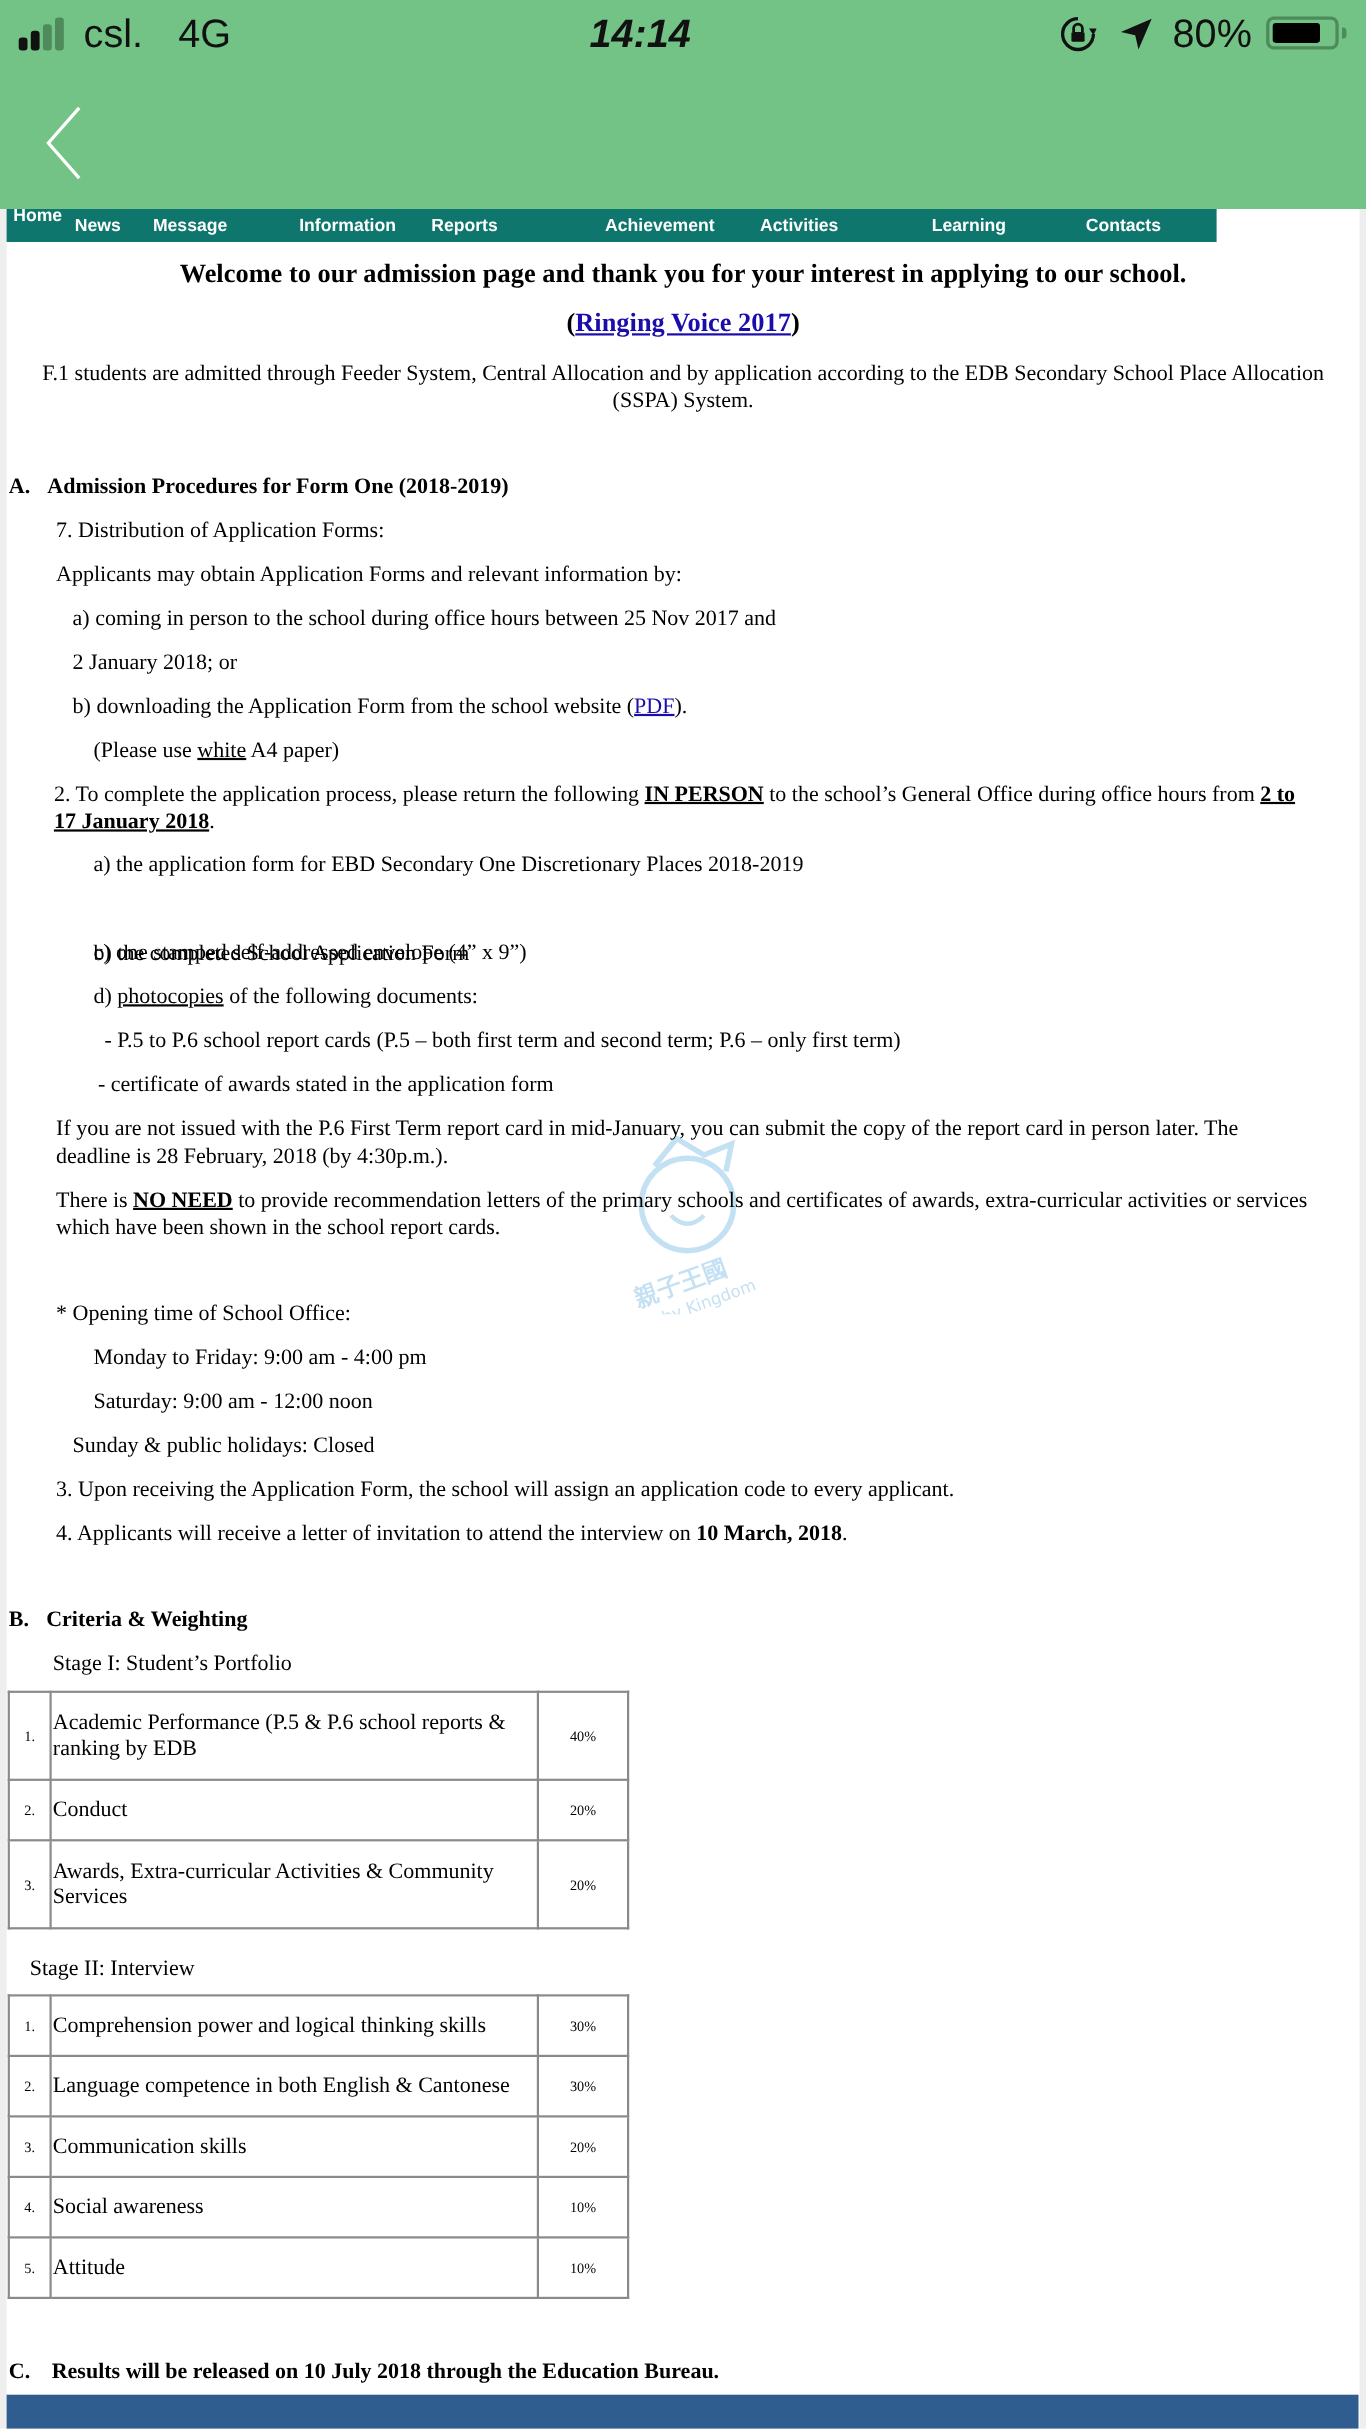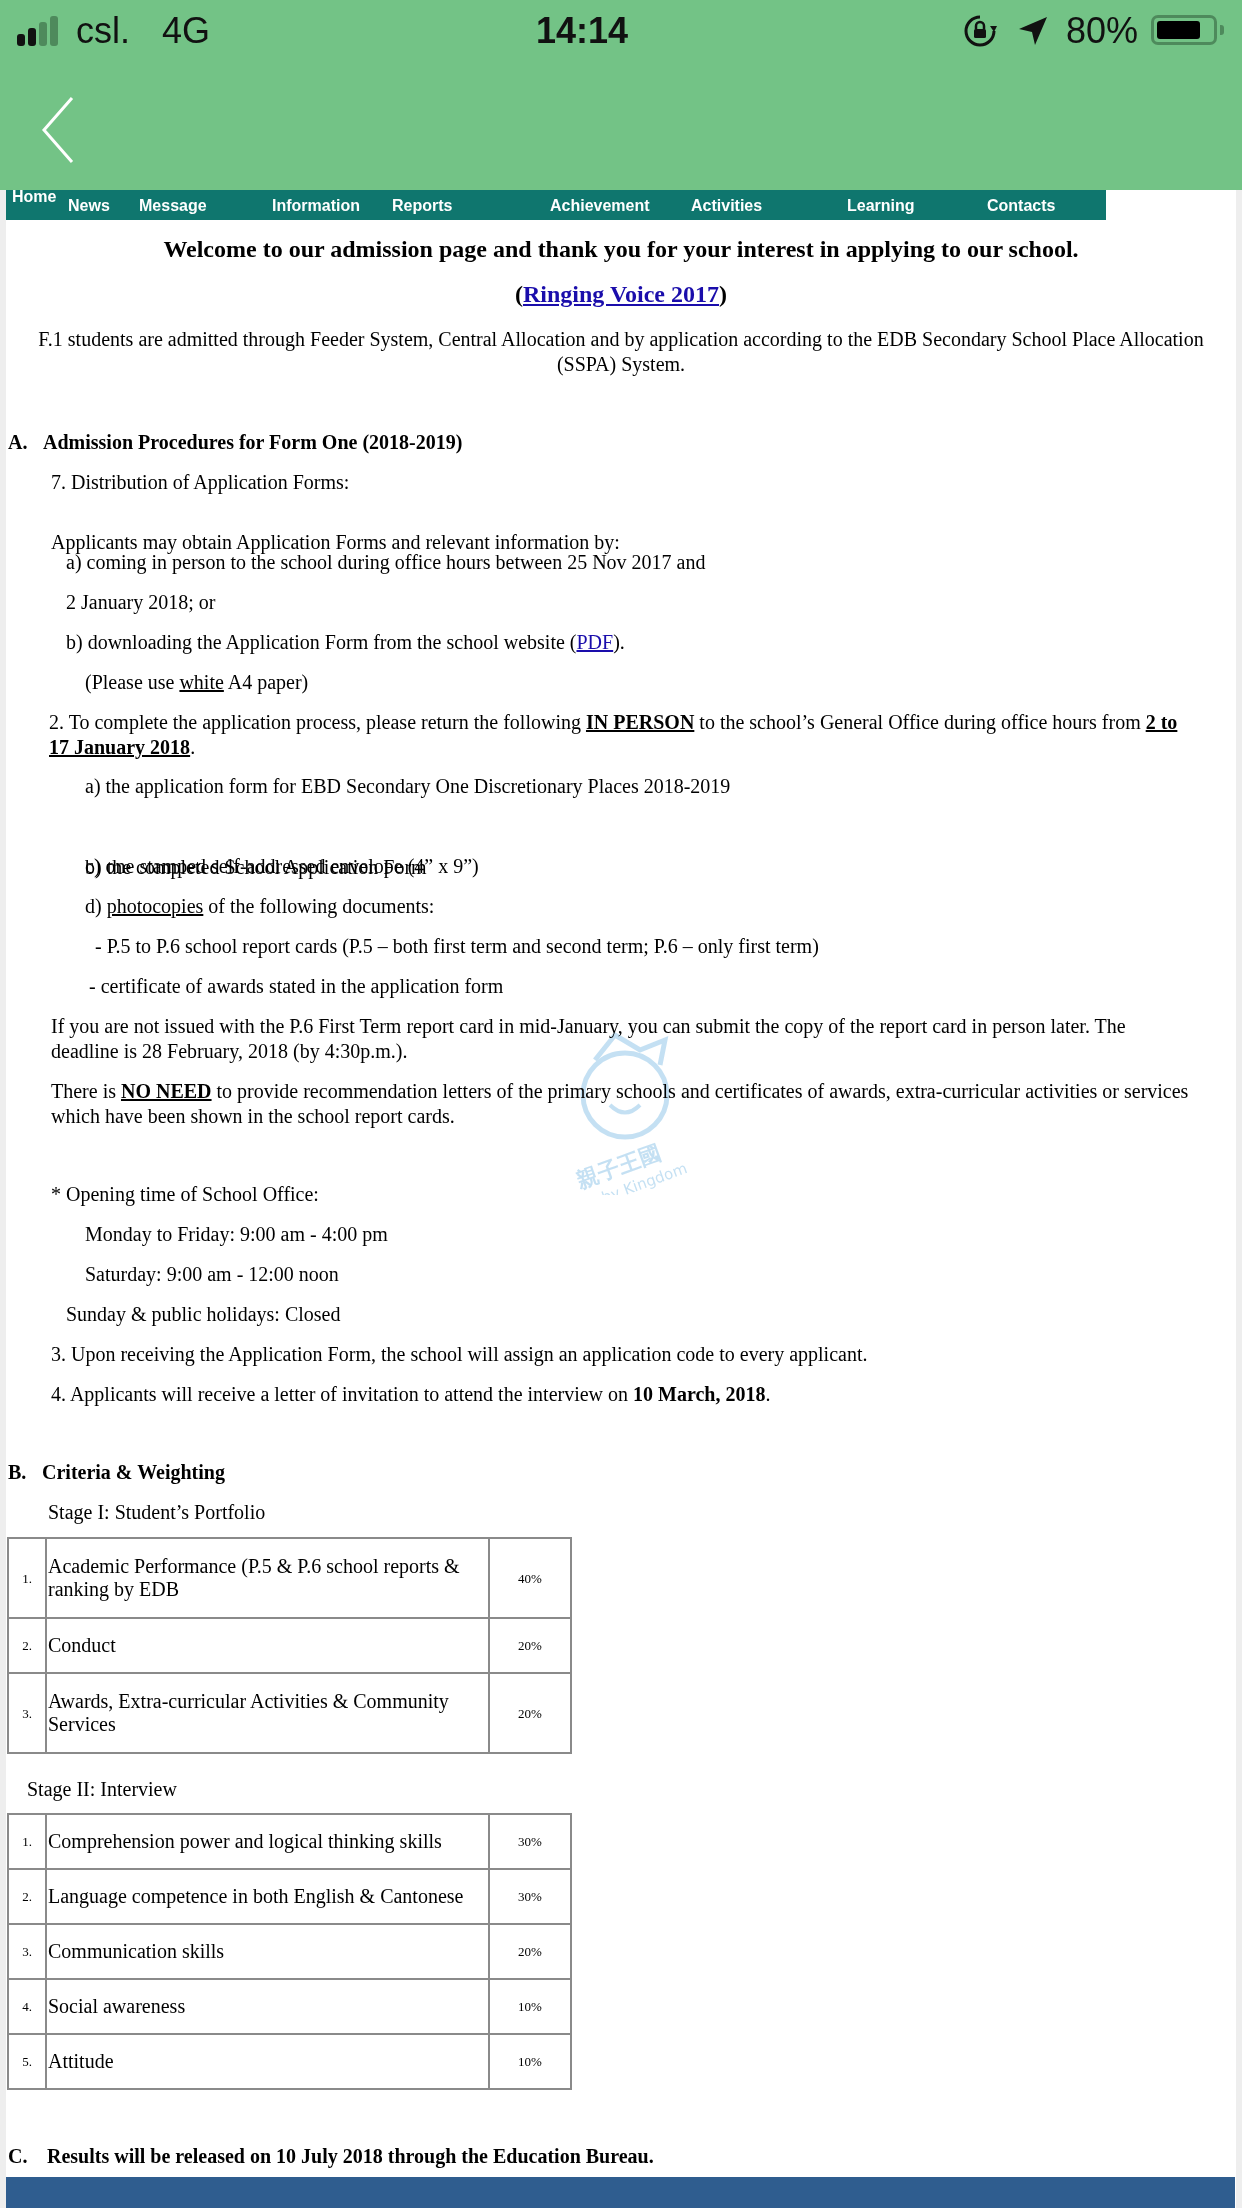--- a/index.html
+++ b/index.html
@@ -15,21 +15,21 @@
     background: #73c386; z-index: 5;
   }
   .status {
     position: absolute; left: 0; top: 0; width: 1242px; height: 62px;
     font-family: "Liberation Sans", sans-serif; font-size: 36px; color: #111;
   }
   .signal { position: absolute; left: 17px; top: 16px; width: 50px; height: 30px; }
   .signal span { position: absolute; bottom: 0; width: 8px; border-radius: 3px; }
   .carrier { position: absolute; left: 76px; top: 10px; }
   .network { position: absolute; left: 162px; top: 10px; }
-  .time { position: absolute; left: 0; width: 1164px; text-align: center; top: 10px; font-weight: bold; }
+  .time { position: absolute; left: 0; width: 1164px; text-align: center; top: 10px; font-weight: bold; font-style: italic; }
   .rot-lock { position: absolute; left: 963px; top: 14px; width: 34px; height: 34px; }
   .loc-arrow { position: absolute; left: 1016px; top: 14px; width: 34px; height: 34px; }
   .battery-pct { position: absolute; left: 1066px; top: 10px; }
   .battery { position: absolute; left: 1151px; top: 15px; width: 66px; height: 30px; border: 3px solid #4e8a5c; border-radius: 7px; box-sizing: border-box; }
   .battery .fill { position: absolute; left: 3px; top: 3px; bottom: 3px; background: #000; border-radius: 3px; }
   .battery-tip { position: absolute; left: 1220px; top: 25px; width: 4px; height: 10px; background: #4e8a5c; border-radius: 0 3px 3px 0; }
   .back-btn { position: absolute; left: 14px; top: 90px; width: 60px; height: 80px; cursor: pointer; }
 
   
   .frame { position: absolute; left: 0; top: 190px; width: 1242px; height: 2018px; background: #fff; }
@@ -126,21 +126,21 @@
 
 <div class="content">
   <div class="abs center h-title" style="top:17px;">Welcome to our admission page and thank you for your interest in applying to our school.</div>
   <div class="abs center h-title" style="top:62px;"><span>(</span><a class="link">Ringing Voice 2017</a><span>)</span></div>
   <div class="abs center" style="top:107px;">F.1 students are admitted through Feeder System, Central Allocation and by application according to the EDB Secondary School Place Allocation</div>
   <div class="abs center" style="top:132px;">(SSPA) System.</div>
 
   <div class="abs bold" style="left:8px; top:210px;">A.</div>
   <div class="abs bold" style="left:43px; top:210px;">Admission Procedures for Form One (2018-2019)</div>
   <div class="abs" style="left:51px; top:250px;">7. Distribution of Application Forms:</div>
-  <div class="abs" style="left:51px; top:290px;margin-top:20px;">Applicants may obtain Application Forms and relevant information by:</div>
+  <div class="abs" style="left:51px; top:290px;">Applicants may obtain Application Forms and relevant information by:</div>
   <div class="abs" style="left:66px; top:330px;">a) coming in person to the school during office hours between 25 Nov 2017 and</div>
   <div class="abs" style="left:66px; top:370px;">2 January 2018; or</div>
   <div class="abs" style="left:66px; top:410px;"><span>b) downloading the Application Form from the school website (</span><a class="link">PDF</a><span>).</span></div>
   <div class="abs" style="left:85px; top:450px;"><span>(Please use </span><span class="u">white</span><span> A4 paper)</span></div>
 
   <div class="abs" style="left:49px; top:490px;text-align:right;"><span>2. To complete the application process, please return the following </span><span class="bold u">IN PERSON</span><span> to the school’s General Office during office hours from </span><span class="bold u">2 to</span></div>
   <div class="abs" style="left:49px; top:515px;"><span class="bold u">17 January 2018</span><span>.</span></div>
 
   <div class="abs" style="left:85px; top:554px;">a) the application form for EBD Secondary One Discretionary Places 2018-2019</div>
   <div class="abs" style="left:85px; top:594px;margin-top:41px;">b) the completed School Application Form</div>

